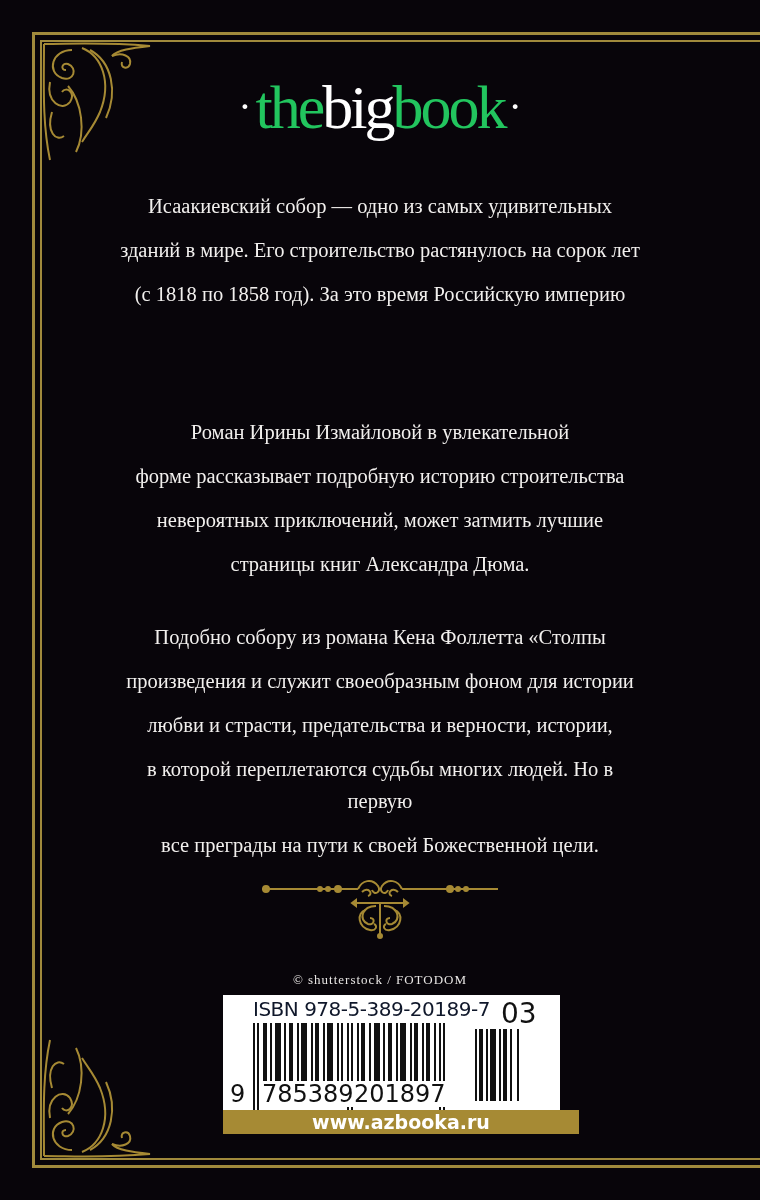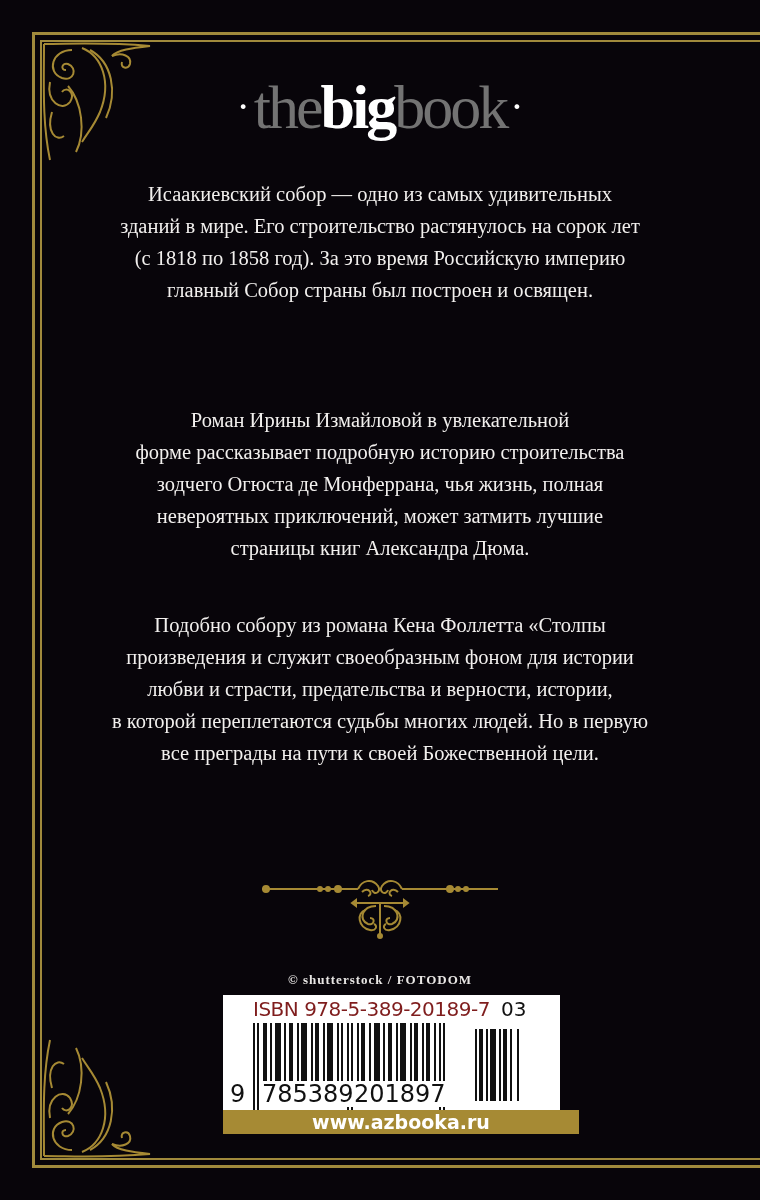--- a/index.html
+++ b/index.html
@@ -18,47 +18,47 @@
     border: 2px solid #a08a3c; border-right: none; box-sizing: border-box;
   }
   .corner { position: absolute; width: 110px; height: 120px; }
   .corner.tl { left: 42px; top: 42px; }
   .corner.bl { left: 42px; bottom: 42px; }
   .logo {
     position: absolute; left: 0; width: 760px; top: 72px; text-align: center;
     font-family: "Liberation Serif", "DejaVu Serif", serif;
     font-size: 62px; line-height: 70px; letter-spacing: -3px;
   }
-  .logo .gold { color: #737373; text-align: right; }
-  .logo .white { color: #ffffff; font-weight: bold; }
+  .logo .gold { color: #22c55e; text-align: right; }
+  .logo .white { color: #ffffff; }
   .logo .dot { color: #ffffff; font-size: 40px; vertical-align: 8px; padding: 0 4px; letter-spacing: 0; }
   .blurb {
     position: absolute; left: 100px; width: 560px; text-align: center;
     color: #f2f0ee; font-size: 20.5px; line-height: 32px;
   }
-  .blurb p { margin: 0; }
+  .blurb p { margin: 12px; }
   .p1 { top: 178px; }
   .p2 { top: 404px; }
   .p3 { top: 609px; }
   .ornament { position: absolute; left: 262px; top: 860px; width: 236px; height: 80px; }
   .credit {
     position: absolute; left: 0; width: 760px; top: 972px; text-align: center;
-    color: #e8e6e4; font-size: 13px; letter-spacing: 1px; font-weight: bold;
+    color: #e8e6e4; font-size: 13px; letter-spacing: 1px; font-weight: normal;
   }
   .barcode-box {
     position: absolute; left: 223px; top: 995px; width: 337px; height: 139px;
     background: #ffffff;
   }
   .isbn-text {
     position: absolute; left: 30px; top: 2px; font-family: "DejaVu Sans", sans-serif;
-    font-size: 20px; color: #7f1d1d; letter-spacing: -0.5px;
+    font-size: 20px; color: #0f172a; letter-spacing: -0.5px;
   }
   .addon-text {
     position: absolute; left: 278px; top: 2px; font-family: "DejaVu Sans", sans-serif;
-    font-size: 20px; color: #111;
+    font-size: 28px; color: #111;
   }
   .bars { position: absolute; left: 30px; top: 28px; }
   .digits {
     position: absolute; top: 86px; font-family: "DejaVu Sans", sans-serif;
     font-size: 24px; color: #111; background: #fff; padding: 0 1px; line-height: 26px;
   }
   .d1 { left: 6px; background: transparent; }
   .d2 { left: 38px; }
   .d3 { left: 130px; }
   .url-strip {
@@ -98,27 +98,25 @@
 </svg>
 
 <div class="logo">
   <span class="dot">·</span><span class="gold">the</span><span class="white">big</span><span class="gold">book</span><span class="dot">·</span>
 </div>
 
 <div class="blurb p1">
   <p>Исаакиевский собор — одно из самых удивительных</p>
   <p>зданий в мире. Его строительство растянулось на сорок лет</p>
   <p>(с 1818 по 1858 год). За это время Российскую империю</p>
-  <p>главный Собор страны был построен и освящен.</p>
 </div>
 
 <div class="blurb p2">
   <p>Роман Ирины Измайловой в увлекательной</p>
   <p>форме рассказывает подробную историю строительства</p>
-  <p>зодчего Огюста де Монферрана, чья жизнь, полная</p>
   <p>невероятных приключений, может затмить лучшие</p>
   <p>страницы книг Александра Дюма.</p>
 </div>
 
 <div class="blurb p3">
   <p>Подобно собору из романа Кена Фоллетта «Столпы</p>
   <p>произведения и служит своеобразным фоном для истории</p>
   <p>любви и страсти, предательства и верности, истории,</p>
   <p>в которой переплетаются судьбы многих людей. Но в первую</p>
   <p>все преграды на пути к своей Божественной цели.</p>

